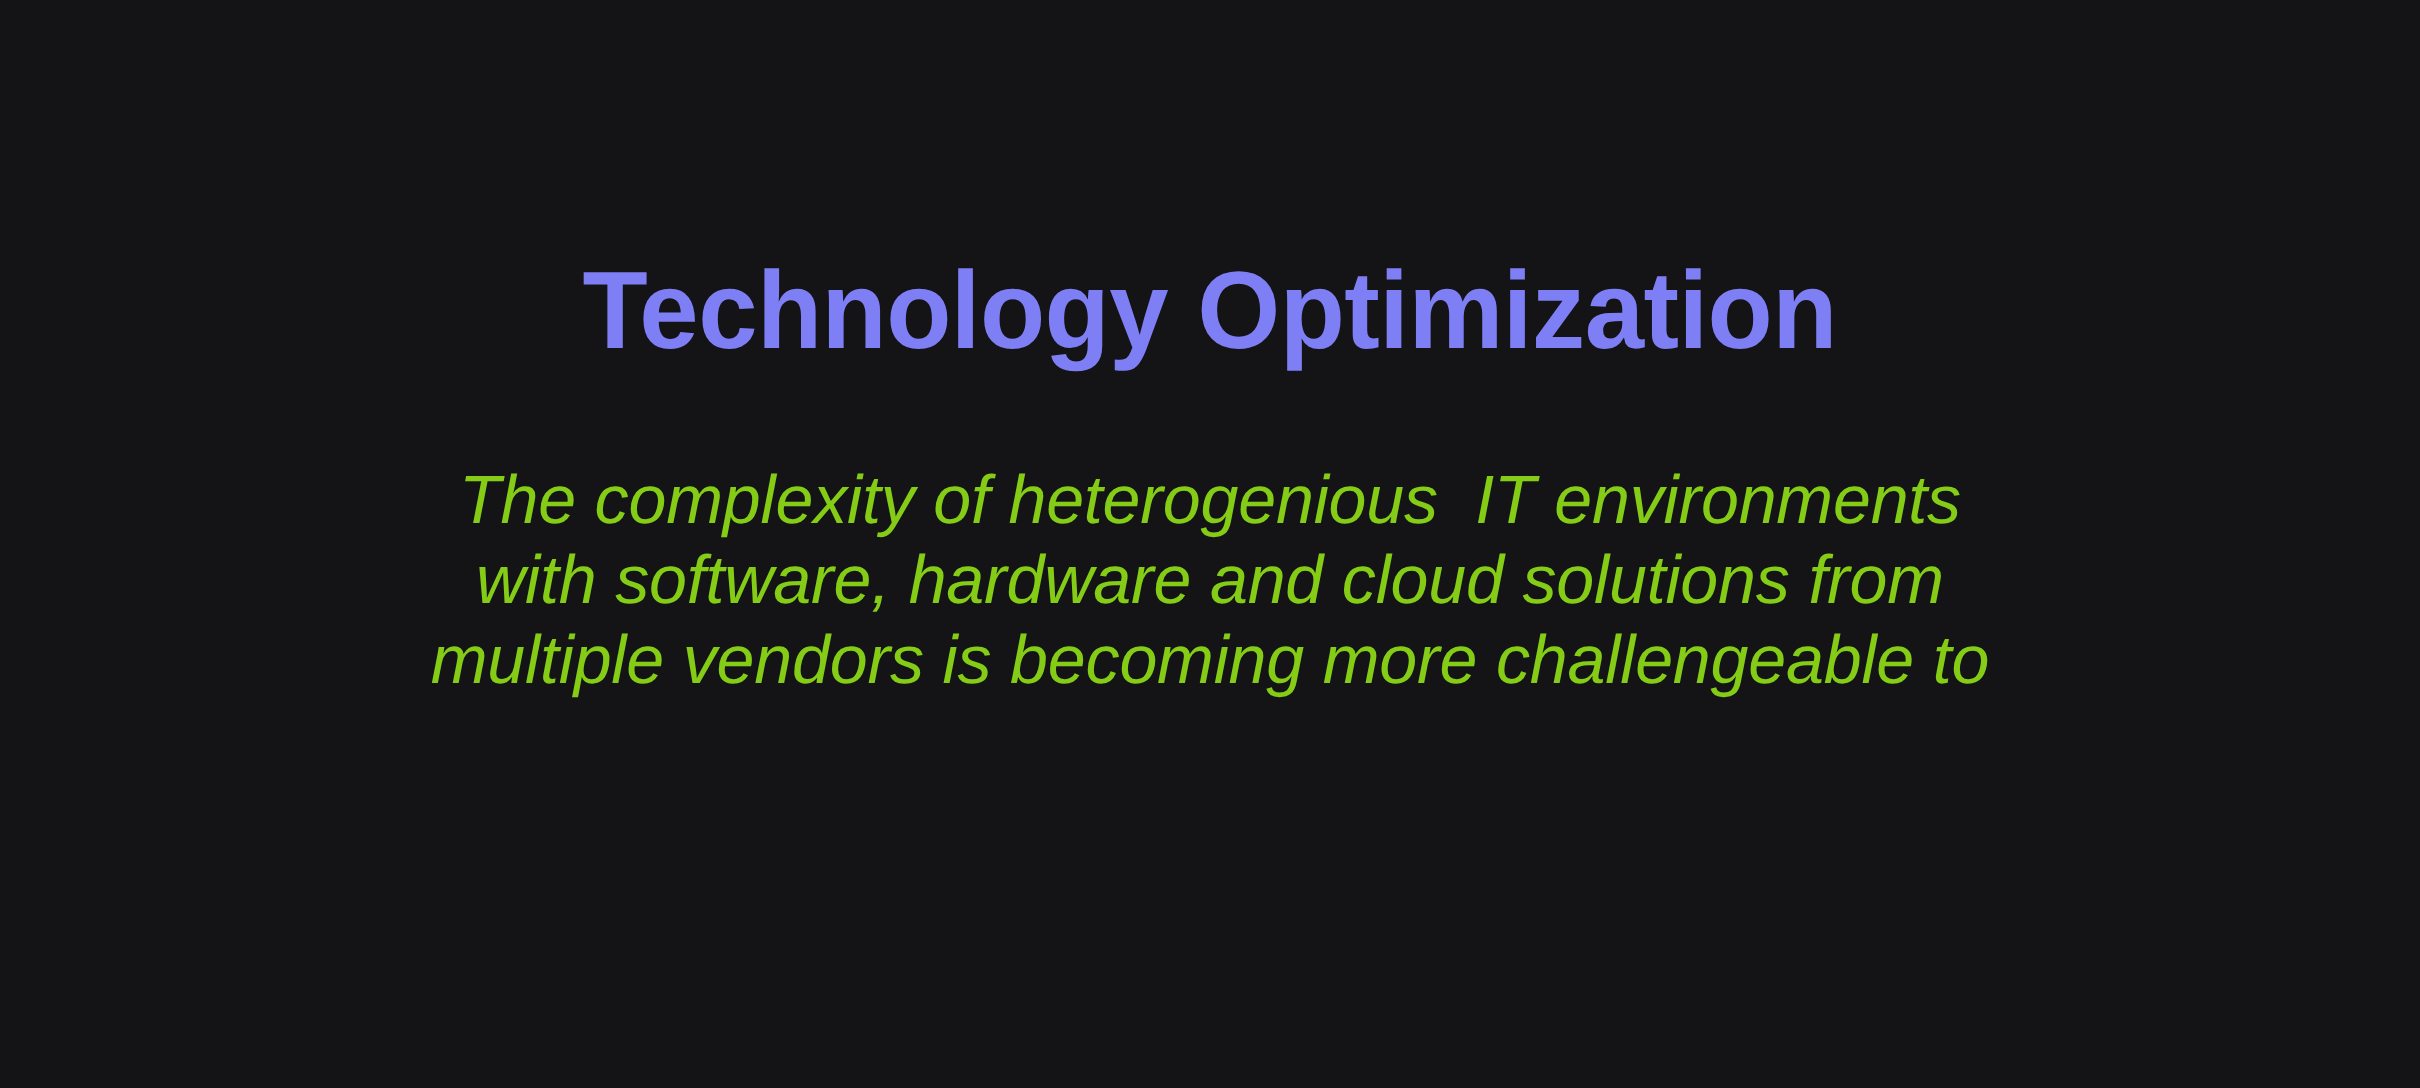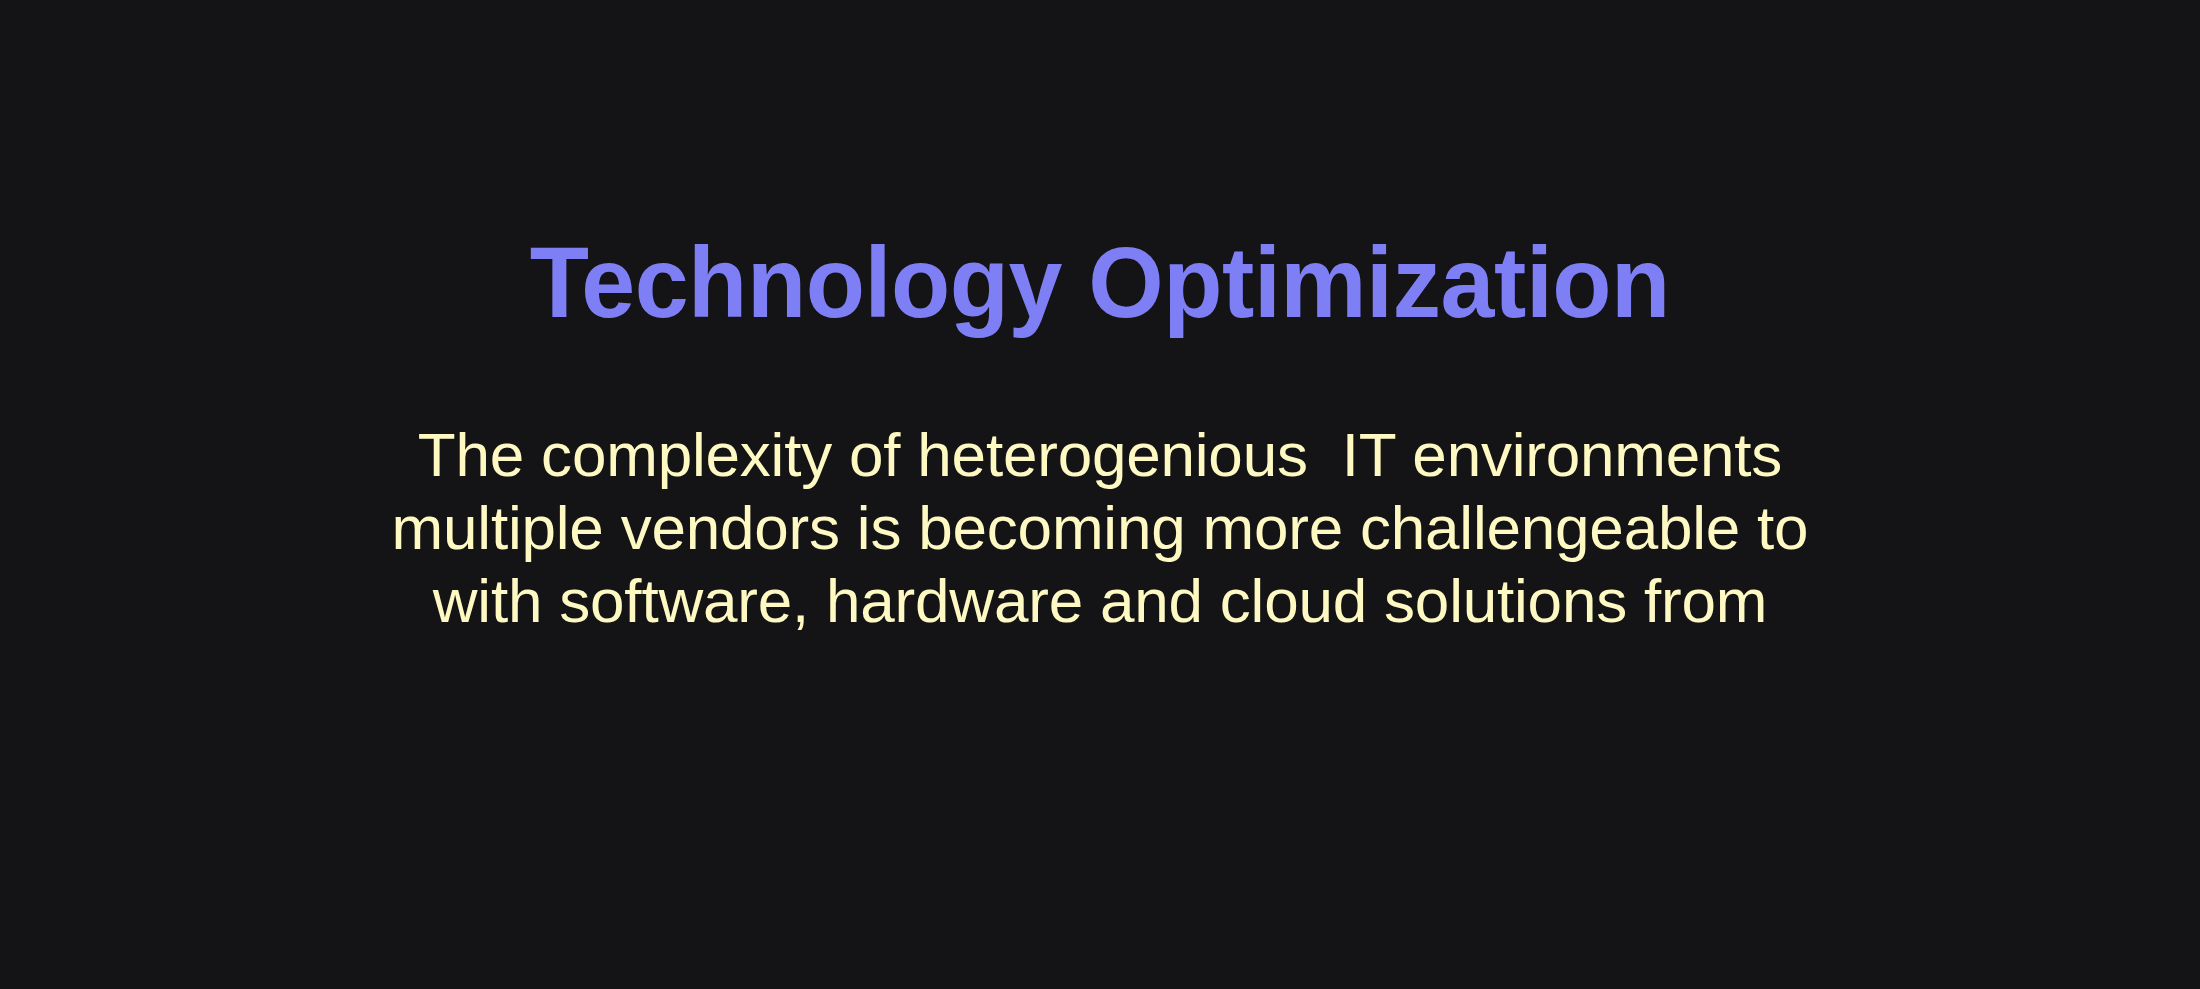--- a/index.html
+++ b/index.html
@@ -76,21 +76,21 @@
 </style>
 </head>
 <body style="background: rgb(20, 20, 22);">
 
 <div class="slide" style="background: rgb(20, 20, 22);">
 
   <div class="slide-content">
 
     <h1 class="slide-title" style="color: rgb(127, 127, 245);">Technology Optimization</h1>
 
-    <p class="slide-body" style="color: #fef9c3;">
+    <p class="slide-body" style="color: #84cc16; font-style: italic;">
       <span class="body-line">The complexity of heterogenious  IT environments</span>
+      <span class="body-line">with software, hardware and cloud solutions from</span>
       <span class="body-line">multiple vendors is becoming more challengeable to</span>
-      <span class="body-line">with software, hardware and cloud solutions from</span>
     </p>
 
   </div>
 
 </div>
 
 </body></html>

